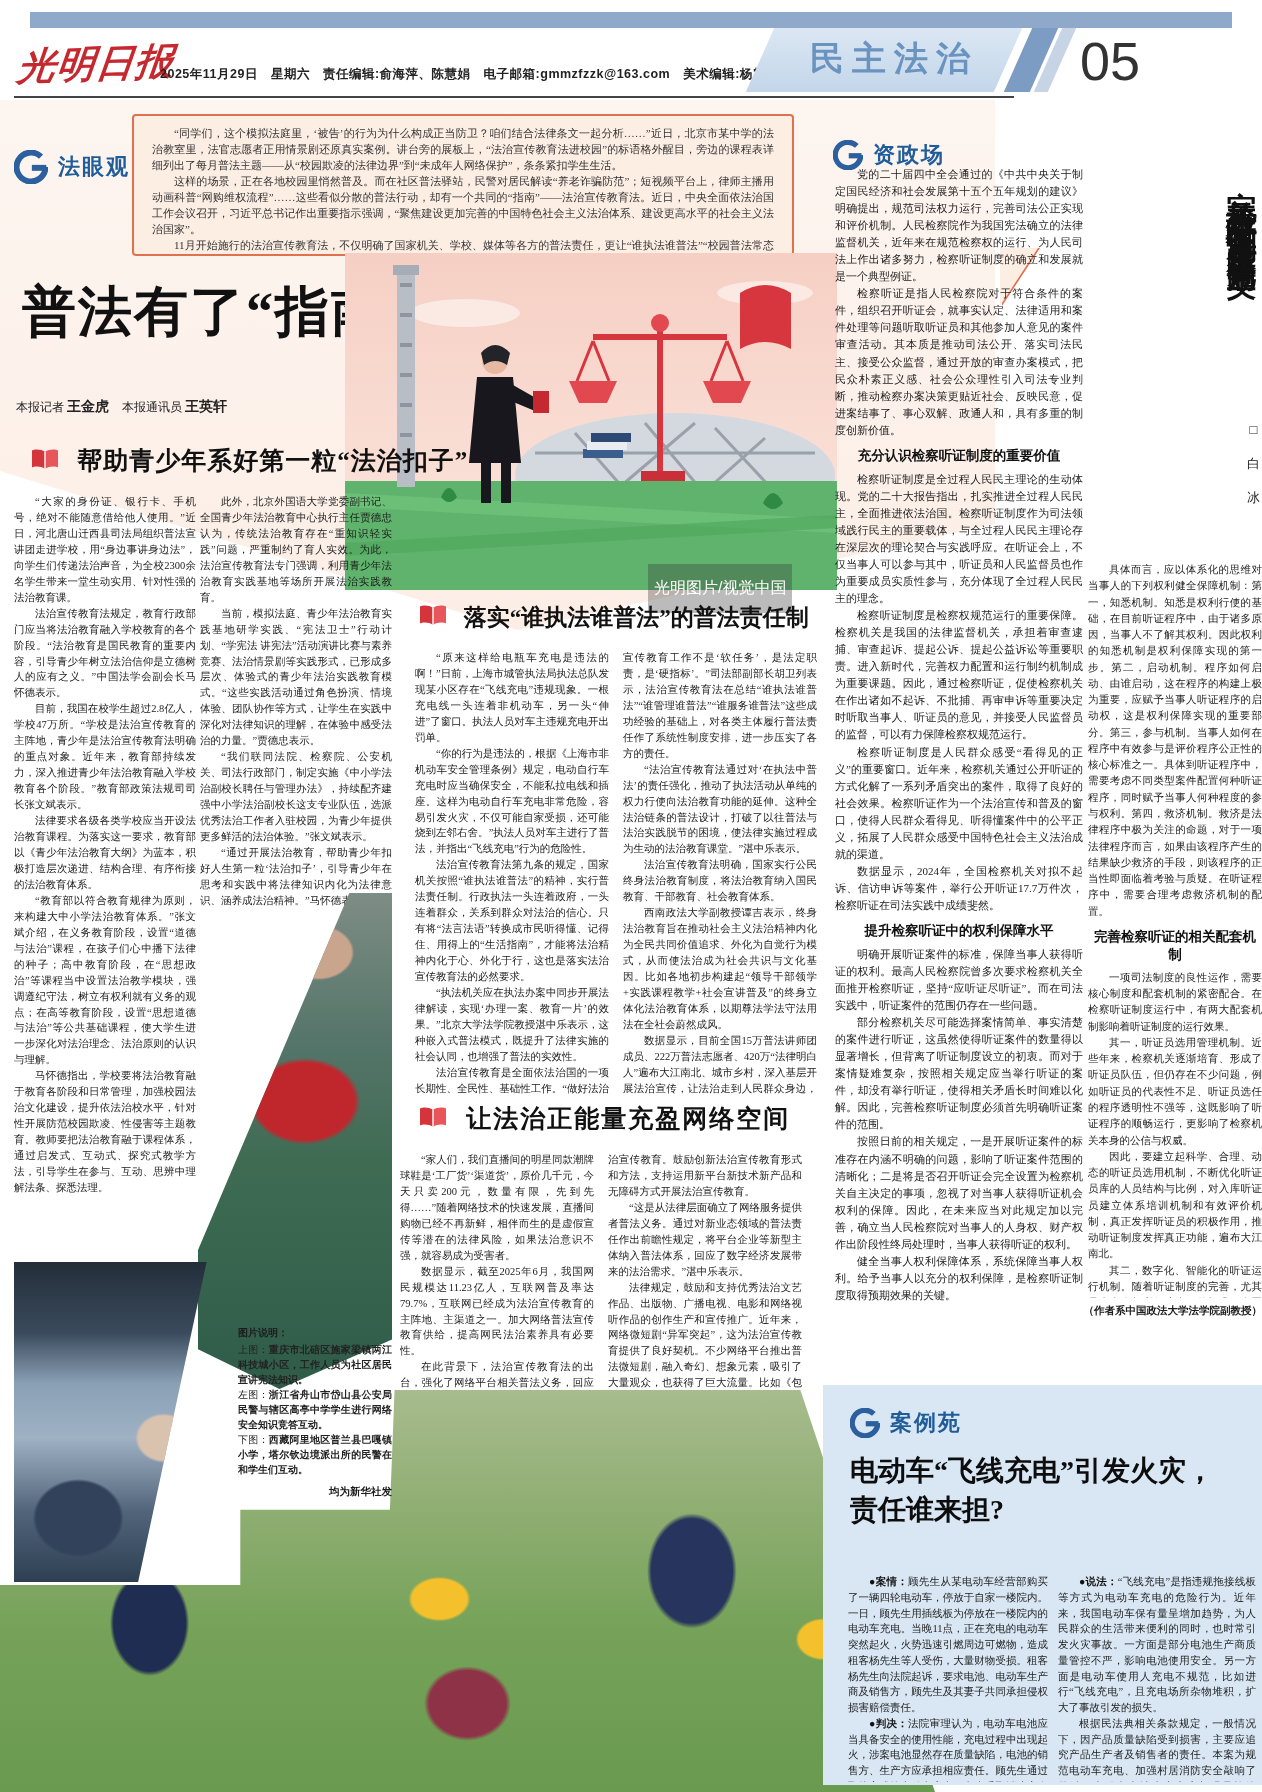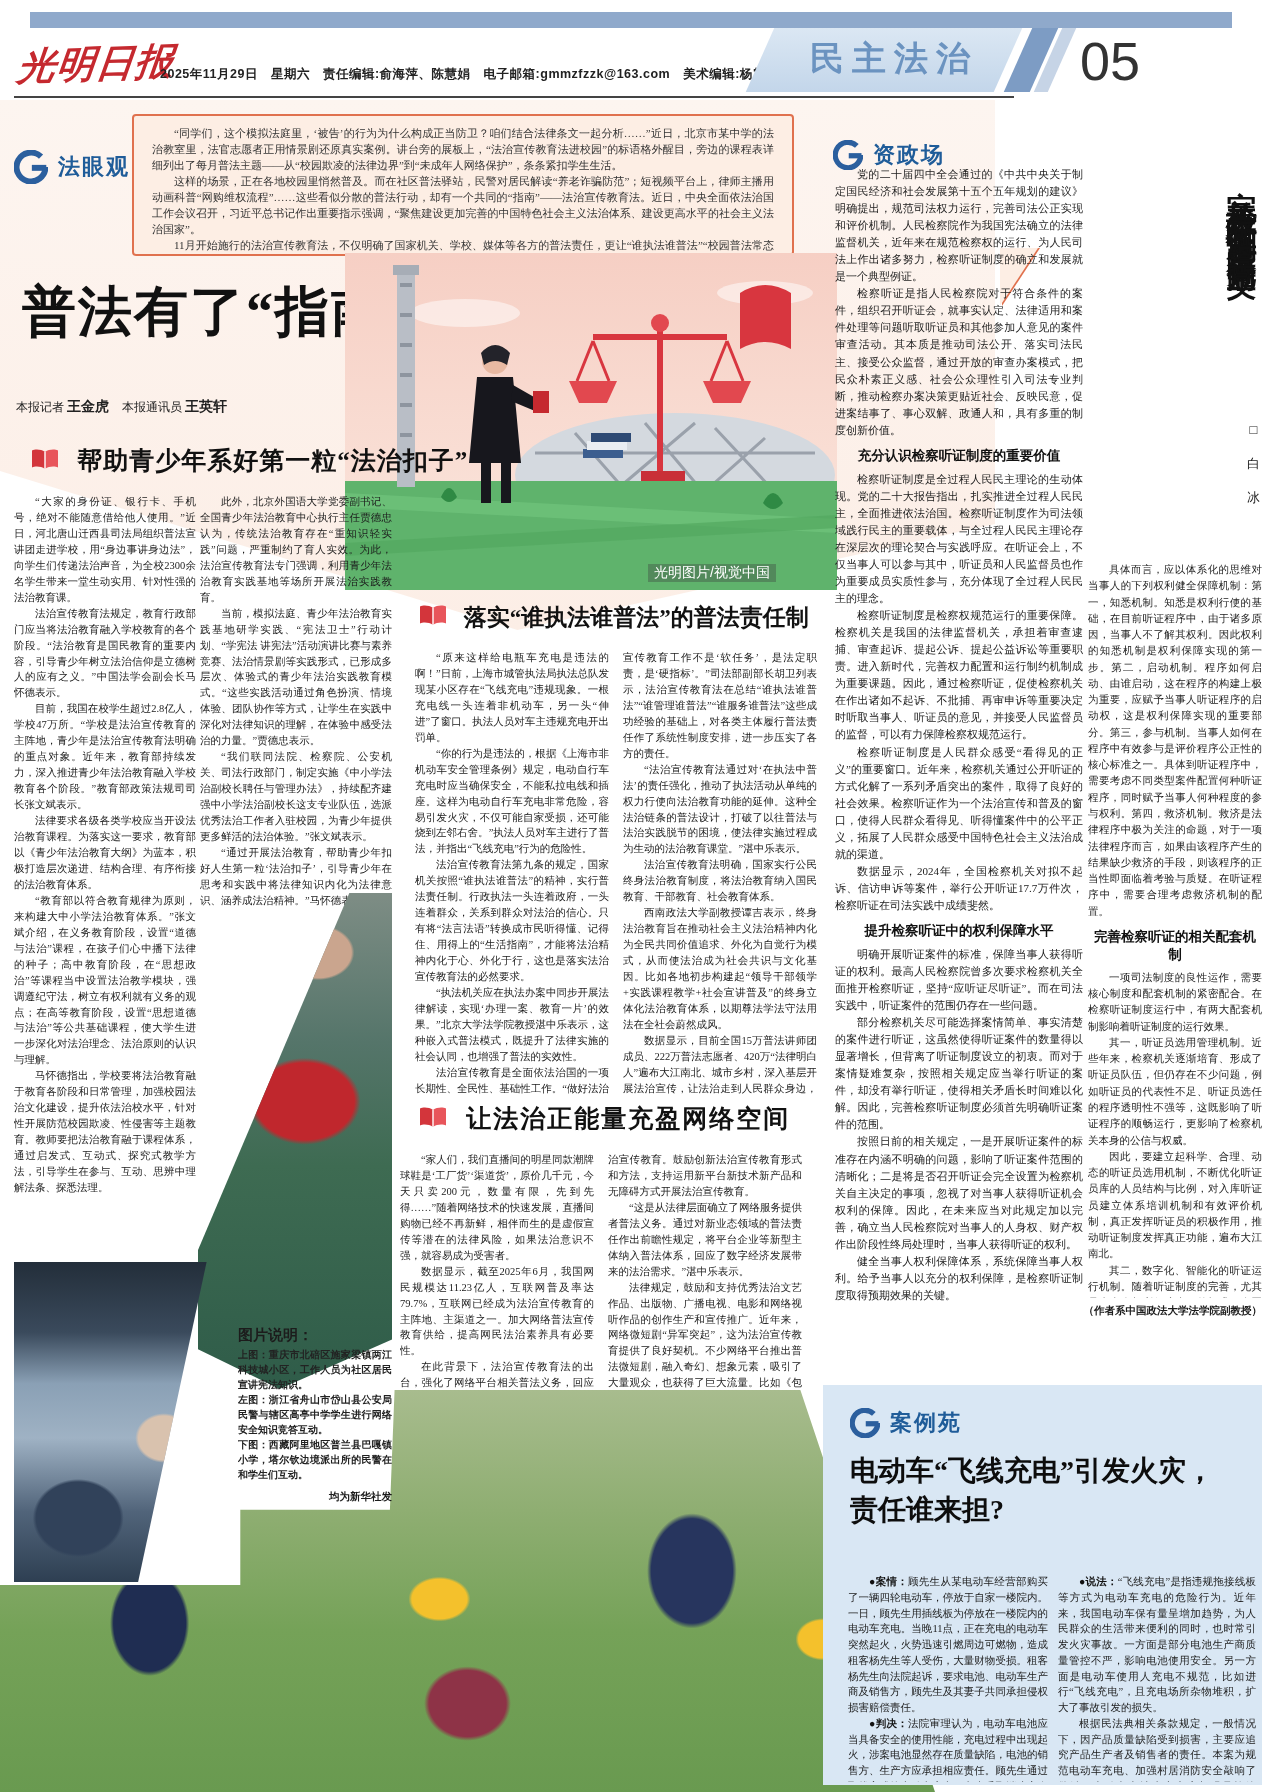--- a/index.html
+++ b/index.html
@@ -42,44 +42,44 @@
 
   
   .main-headline{position:absolute;left:22px;top:276px;width:520px;font-size:54px;font-weight:900;color:#111;
                  letter-spacing:2px;font-family:"Liberation Serif",serif;}
   .byline{position:absolute;left:16px;top:398px;font-size:12px;color:#222;}
   .byline b{font-size:14px;margin:0 10px 0 0;}
 
   
   .illo{position:absolute;left:345px;top:253px;width:492px;height:337px;overflow:hidden;}
   .illo-credit{position:absolute;left:648px;top:564px;background:rgba(60,60,60,.35);color:#fff;
-               font-size:14px;padding:0 6px;font-family:"Liberation Sans",sans-serif;}
+               font-size:16px;padding:14px 6px;font-family:"Liberation Sans",sans-serif;}
 
   
   .art-head{position:absolute;font-weight:900;color:#111;white-space:nowrap;}
   .art-head .book{display:inline-block;vertical-align:-3px;margin-right:10px;}
   .h1a{left:30px;top:444px;font-size:25px;letter-spacing:1px;}
   .h2a{left:418px;top:602px;font-size:23px;}
   .h3a{left:418px;top:1102px;font-size:25px;letter-spacing:2px;}
 
   
   .col{position:absolute;overflow:hidden;text-align:justify;}
   .col .para{font-size:10.5px;line-height:1.52;text-indent:2em;color:#1c1c1c;}
   .col .colsub{font-size:13.5px;font-weight:900;text-align:center;text-indent:0;margin:8px 0 6px;color:#111;}
   .col .para b{font-weight:900;}
   .a1c1{left:14px;top:494px;width:182px;height:756px;}
   .a1c2{left:200px;top:494px;width:192px;height:438px;}
   .a2cols{left:415px;top:650px;width:402px;height:460px;column-count:2;column-gap:14px;}
   .a3cols{left:400px;top:1152px;width:402px;height:340px;column-count:2;column-gap:14px;}
 
   
   .caps{position:absolute;left:238px;top:1326px;width:154px;height:196px;overflow:hidden;}
-  .caps .cap-title{font-size:15px;font-weight:900;margin-bottom:2px;}
+  .caps .cap-title{font-size:10px;font-weight:900;margin-bottom:2px;}
   .caps .para{font-size:10px;line-height:1.5;text-align:justify;font-weight:600;color:#222;text-indent:0;}
-  .caps .para b{font-weight:700;}
+  .caps .para b{font-weight:400;}
   .caps .cap-credit{font-size:10.5px;font-weight:900;text-align:right;margin-top:8px;}
 
   
   .zzc-badge{position:absolute;left:833px;top:104px;margin-top:36px;}
   .zzc-cola{left:835px;top:166px;width:248px;height:1166px;}
   .zzc-cola .para,.zzc-colb .para{font-size:11px;line-height:1.55;}
   .zzc-colb{left:1088px;top:562px;width:174px;height:736px;}
   .zzc-colb .para{font-size:10.5px;}
   .vert-head{position:absolute;left:1086px;top:166px;width:176px;height:396px;writing-mode:vertical-rl;
              display:flex;align-items:flex-start;z-index:2;background:#fff;}

